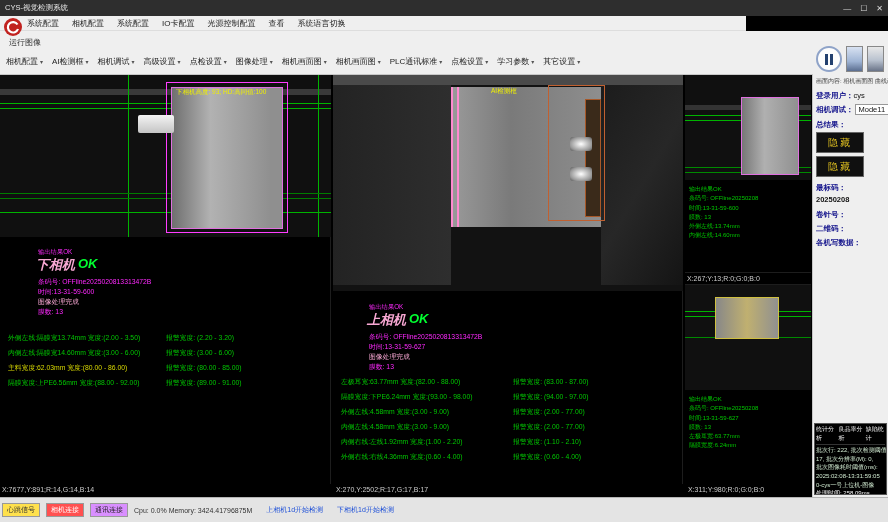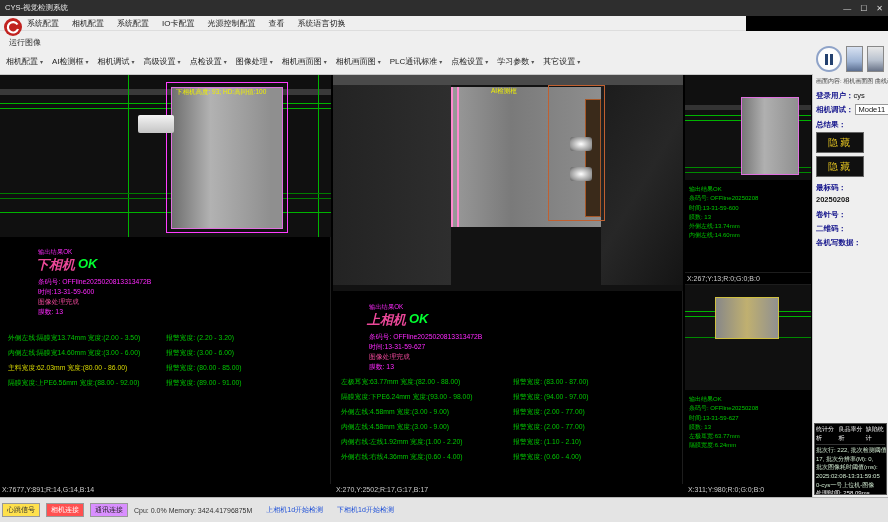--- a/index.html
+++ b/index.html
@@ -62,21 +62,21 @@
   .block-right{position:absolute;left:268px;top:10px;width:82px;height:200px;background:linear-gradient(120deg,#1c1c1c,#272727 50%,#141414)}
   .prod-r{position:absolute;left:118px;top:12px;width:150px;height:140px;background:linear-gradient(90deg,#9a9a9a,#7a7a7a 40%,#8e8e8e)}
   .pinkline{position:absolute;top:12px;width:2px;height:140px;background:#ff8ad0}
   .orange1{position:absolute;left:215px;top:10px;width:57px;height:136px;border:1px solid #c06030}
   .orange2{position:absolute;left:252px;top:24px;width:16px;height:118px;border:1px solid #a85828;background:#3a2a1a}
   .blob{position:absolute;left:237px;width:22px;height:14px;background:radial-gradient(#fff,#999 70%,#555);border-radius:3px}
 
   
   .ovl{position:absolute;font-size:6.8px;white-space:nowrap}
   .t-magenta{color:#ff29ff}
-  .t-blue{color:#ec4899}
+  .t-blue{color:#f9a8d4}
   .title-row{position:absolute;display:flex;gap:3px}
   .title-big{font-size:13px;font-weight:bold;font-style:italic}
   .ok{color:#00ff30}
   .mrow{position:absolute;left:8px;display:flex;font-size:6.8px;color:#00c800;white-space:nowrap}
   .vleft .mtext{width:158px;overflow:hidden}
   .vright .mtext{width:172px;overflow:hidden}
   .row-y{color:#d8d800}
 
   
   .smallcol{position:absolute;left:685px;top:0;width:126px;height:409px}

